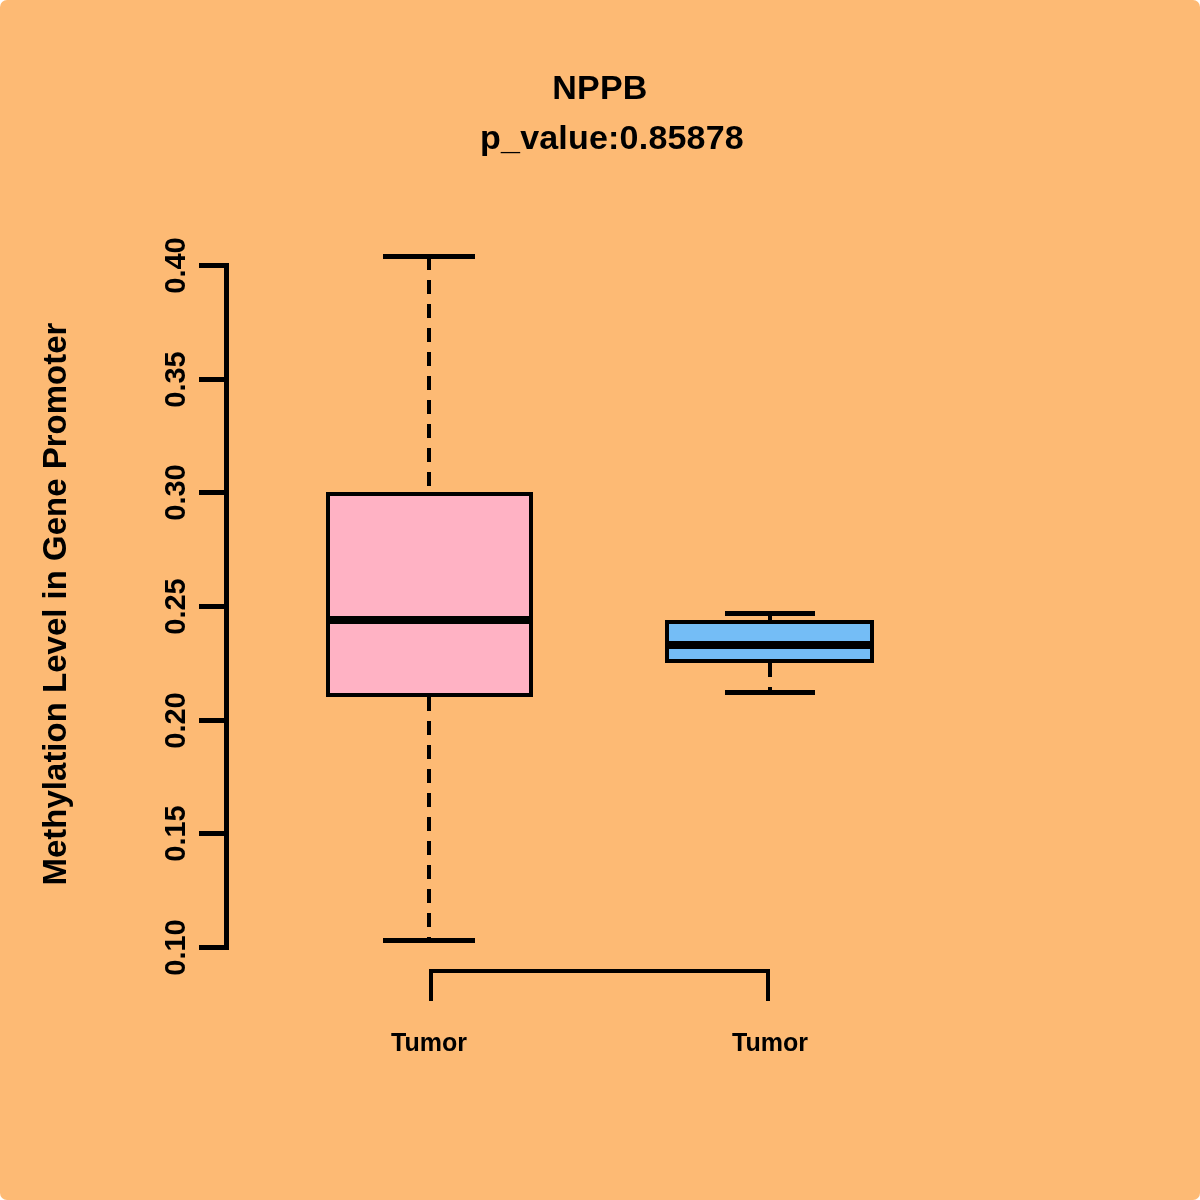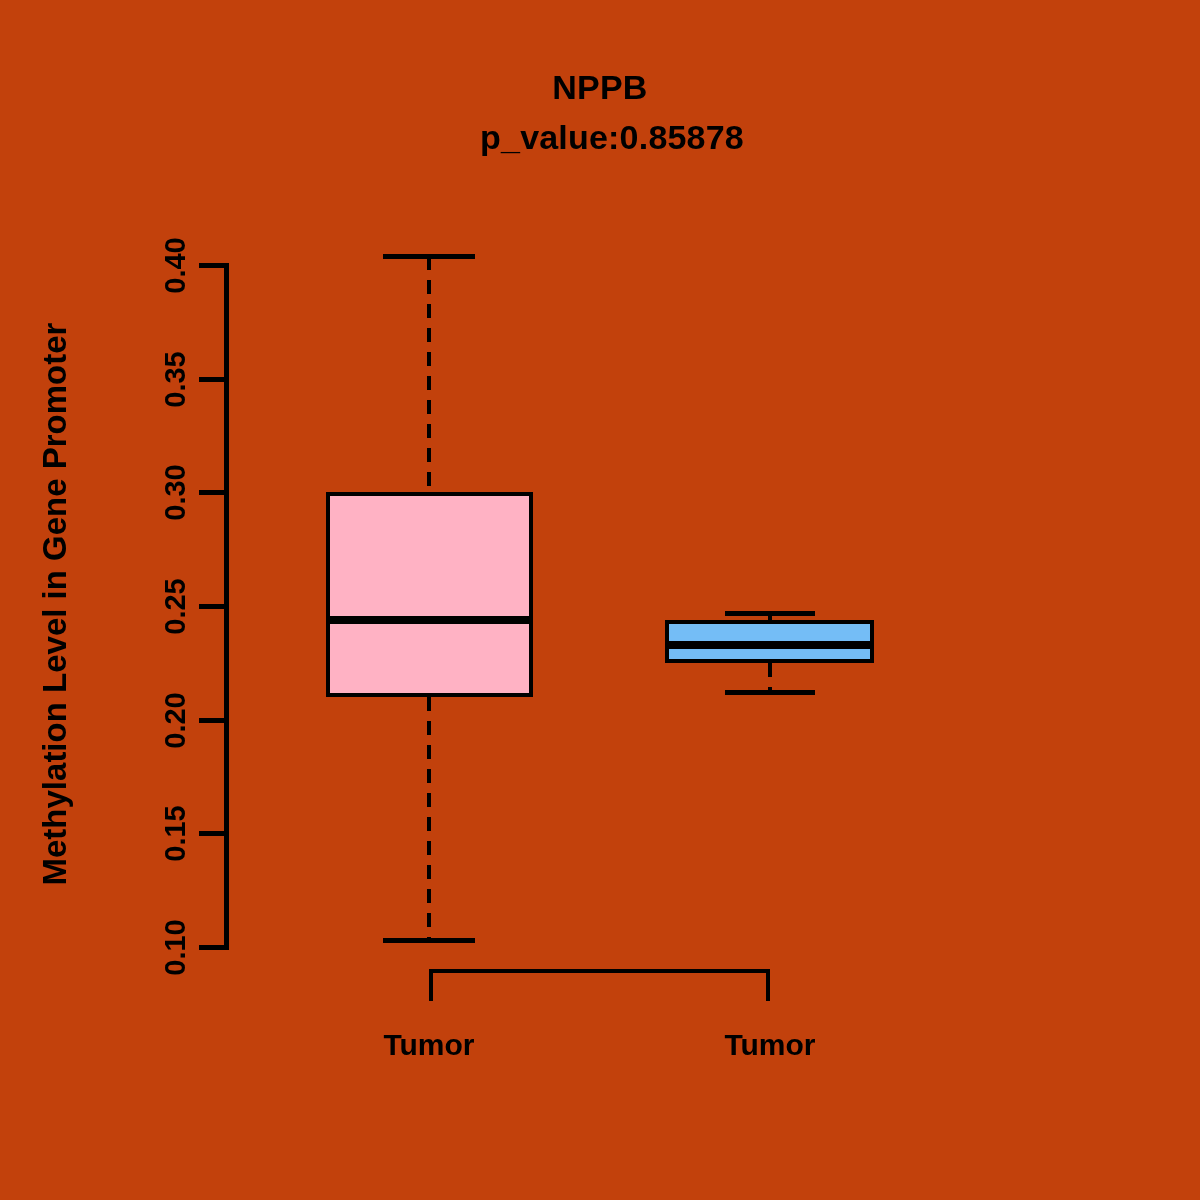--- a/index.html
+++ b/index.html
@@ -11,21 +11,22 @@
   body {
     font-family: "Liberation Sans", sans-serif;
     width: 1200px;
     height: 1200px;
     overflow: hidden;
   }
   #plot-root {
     position: relative;
     width: 1200px;
     height: 1200px;
-    background: #c2410c;
+    background: #fdba74;
+    border-radius: 7px;
   }
   .abs { position: absolute; }
 
   
   #main-title {
     left: 0;
     top: 68px;
     width: 1200px;
     text-align: center;
     font-size: 34px;
@@ -88,21 +89,21 @@
   
   #x-axis-bracket-line {
     height: 4px;
     background: #000000;
   }
   .x-axis-bracket-tick {
     width: 4px;
     background: #000000;
   }
   .x-tick-label {
-    font-size: 30px;
+    font-size: 25px;
     font-weight: bold;
     color: #000000;
     text-align: center;
     white-space: nowrap;
   }
 
   
   .box-rect {
     border: 4px solid #000000;
     box-sizing: border-box;

